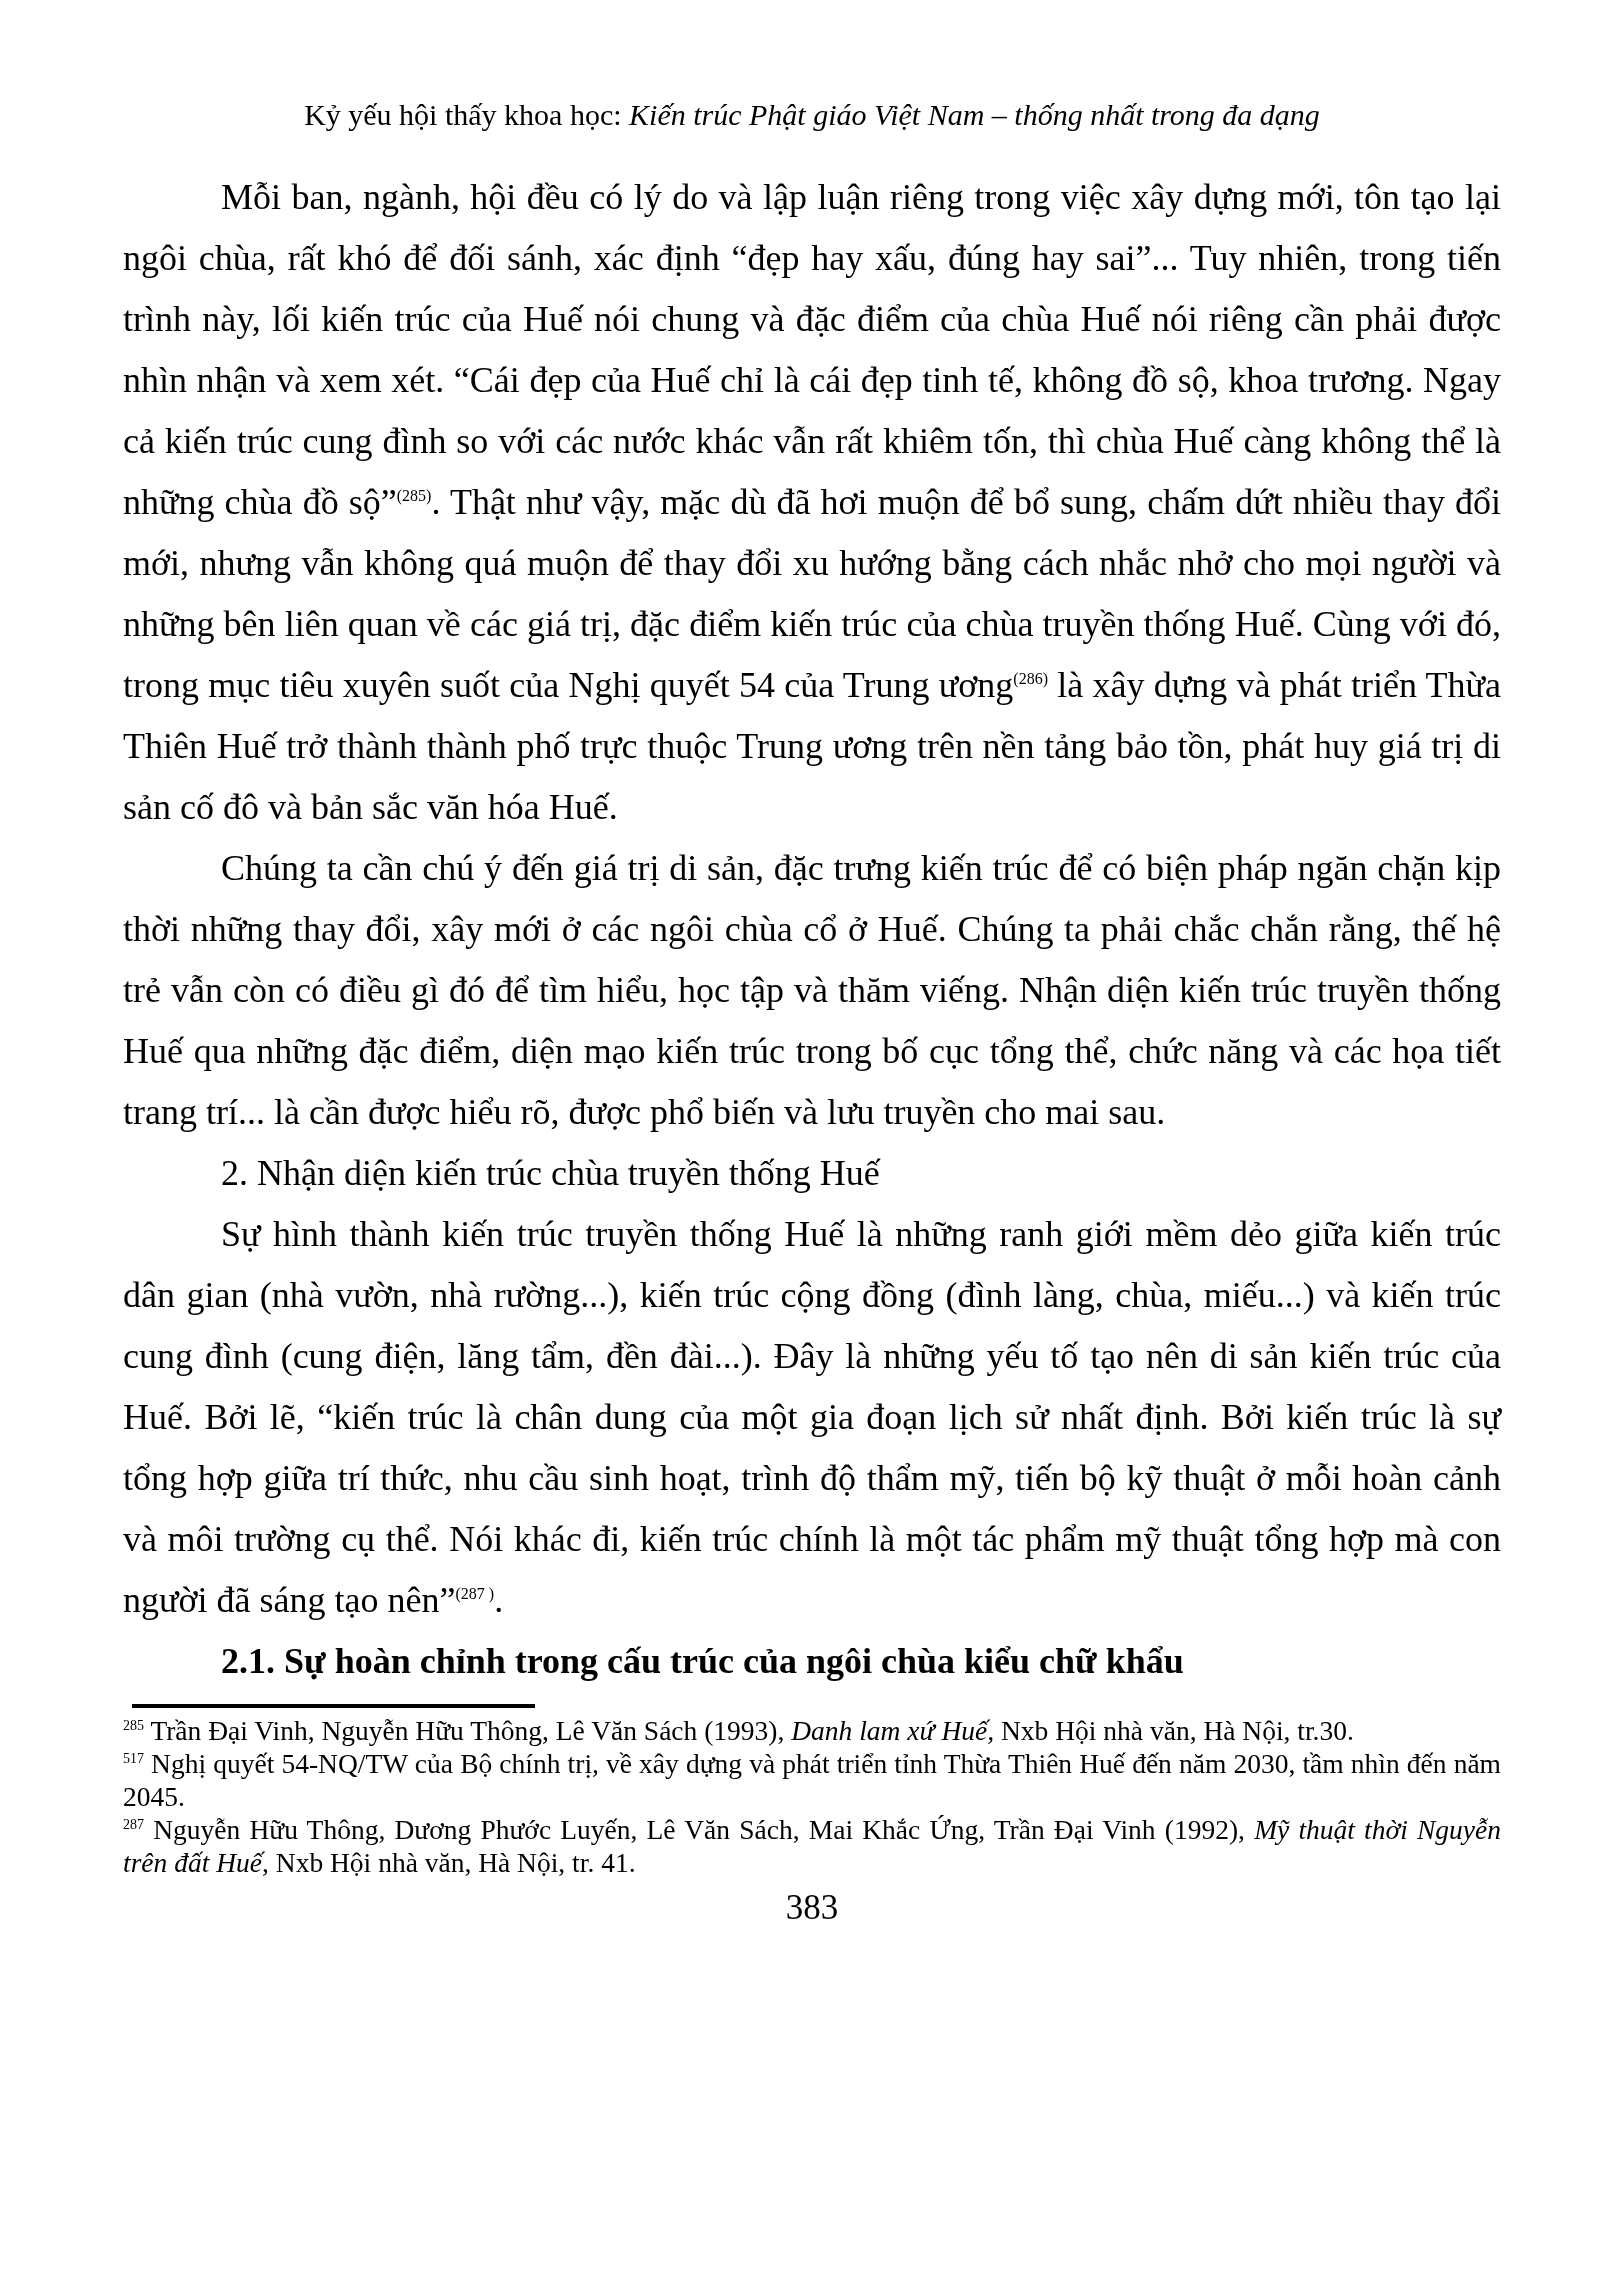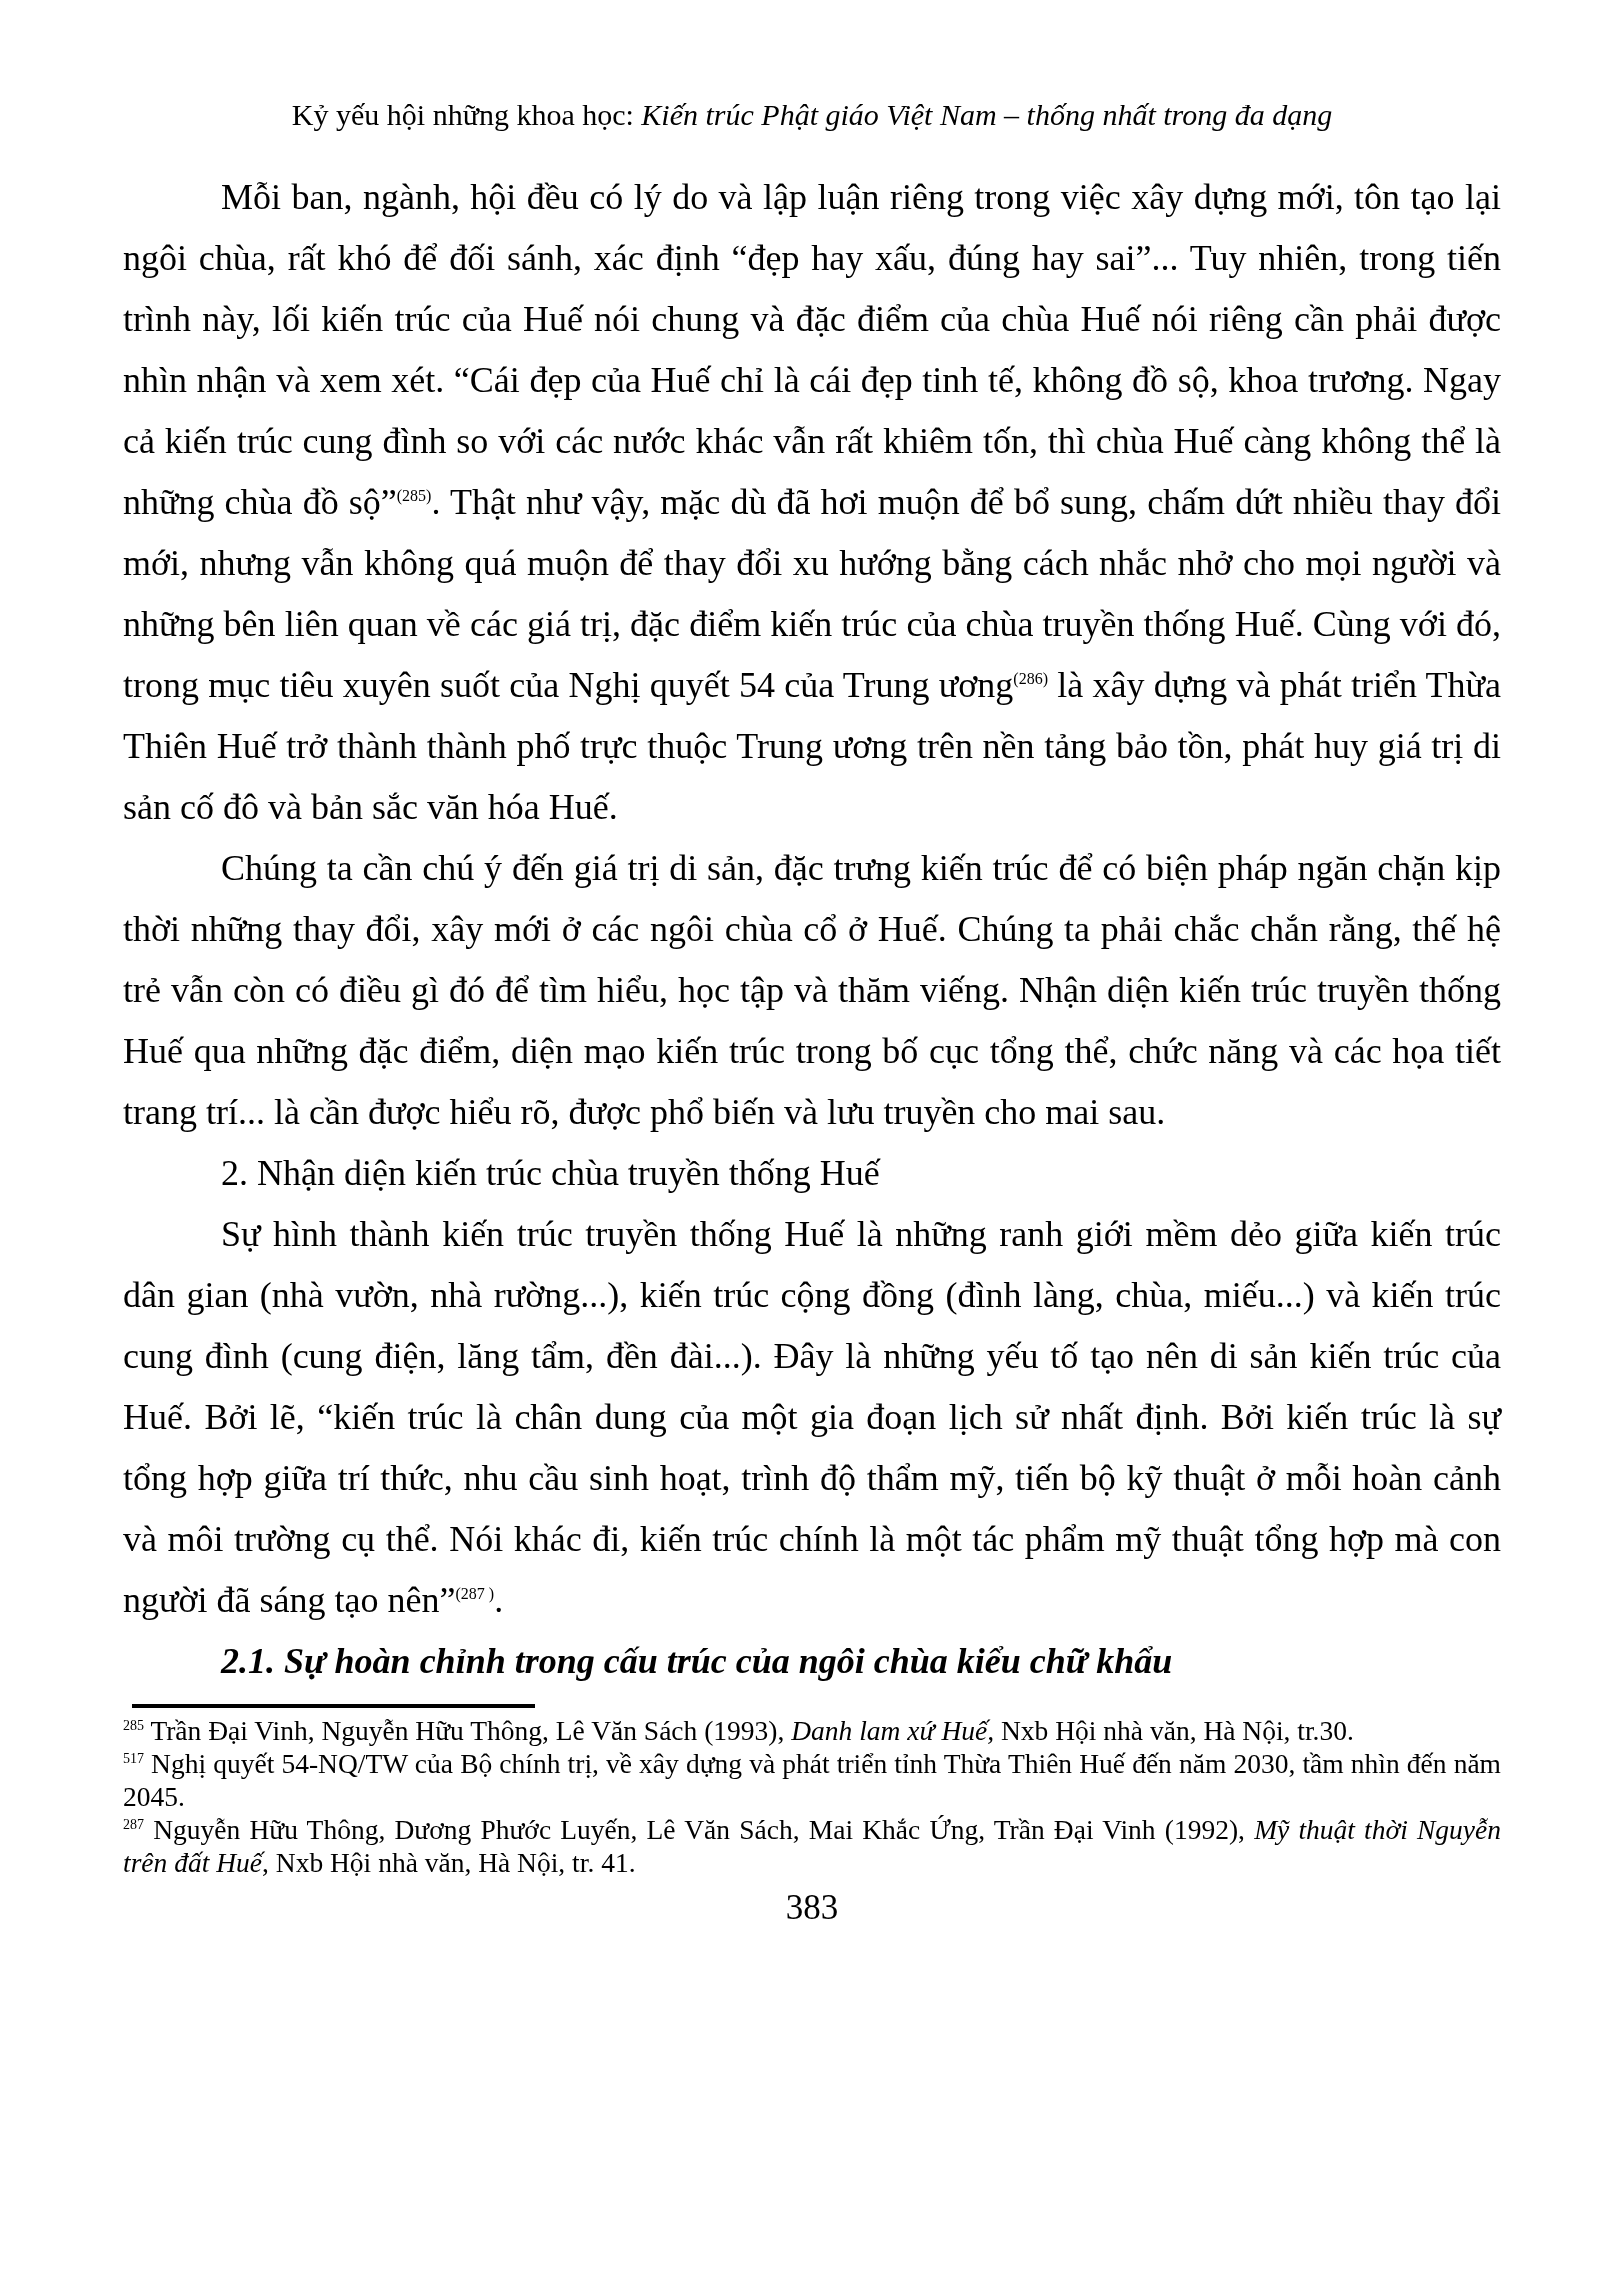--- a/index.html
+++ b/index.html
@@ -28,21 +28,21 @@
     line-height: 61px;
     text-align: justify;
     text-indent: 98px;
   }
   .sup {
     vertical-align: super;
     font-size: 16px;
     line-height: 0;
   }
   .h2 { font-weight: normal; }
-  .h21 { font-weight: bold; font-style: italic; }
+  .h21 { font-weight: bold; }
   .khau-box {
     display: inline-block;
     width: 17.7px;
     height: 19px;
     border: 5.9px solid #000000;
     vertical-align: 0.7px;
     margin: 0 3.3px;
   }
   .fnsep {
     width: 403px;
@@ -66,21 +66,21 @@
     text-align: center;
     font-size: 35px;
     line-height: 39px;
   }
 </style>
 </head>
 <body>
 
 <div class="page">
 
-  <div class="header"><span>Kỷ yếu hội những khoa học: </span><span class="it">Kiến trúc Phật giáo Việt Nam – thống nhất trong đa dạng</span></div>
+  <div class="header"><span>Kỷ yếu hội thấy khoa học: </span><span class="it">Kiến trúc Phật giáo Việt Nam – thống nhất trong đa dạng</span></div>
 
   <div class="body-text">
     <p><span>Mỗi ban, ngành, hội đều có lý do và lập luận riêng trong việc xây dựng mới, tôn tạo lại ngôi chùa, rất khó để đối sánh, xác định “đẹp hay xấu, đúng hay sai”... Tuy nhiên, trong tiến trình này, lối kiến trúc của Huế nói chung và đặc điểm của chùa Huế nói riêng cần phải được nhìn nhận và xem xét. “Cái đẹp của Huế chỉ là cái đẹp tinh tế, không đồ sộ, khoa trương. Ngay cả kiến trúc cung đình so với các nước khác vẫn rất khiêm tốn, thì chùa Huế càng không thể là những chùa đồ sộ”</span><span class="sup">(285)</span><span>. Thật như vậy, mặc dù đã hơi muộn để bổ sung, chấm dứt nhiều thay đổi mới, nhưng vẫn không quá muộn để thay đổi xu hướng bằng cách nhắc nhở cho mọi người và những bên liên quan về các giá trị, đặc điểm kiến trúc của chùa truyền thống Huế. Cùng với đó, trong mục tiêu xuyên suốt của Nghị quyết 54 của Trung ương</span><span class="sup">(286)</span><span> là xây dựng và phát triển Thừa Thiên Huế trở thành thành phố trực thuộc Trung ương trên nền tảng bảo tồn, phát huy giá trị di sản cố đô và bản sắc văn hóa Huế.</span></p>
     <p>Chúng ta cần chú ý đến giá trị di sản, đặc trưng kiến trúc để có biện pháp ngăn chặn kịp thời những thay đổi, xây mới ở các ngôi chùa cổ ở Huế. Chúng ta phải chắc chắn rằng, thế hệ trẻ vẫn còn có điều gì đó để tìm hiểu, học tập và thăm viếng. Nhận diện kiến trúc truyền thống Huế qua những đặc điểm, diện mạo kiến trúc trong bố cục tổng thể, chức năng và các họa tiết trang trí... là cần được hiểu rõ, được phổ biến và lưu truyền cho mai sau.</p>
     <p class="h2">2. Nhận diện kiến trúc chùa truyền thống Huế</p>
     <p><span>Sự hình thành kiến trúc truyền thống Huế là những ranh giới mềm dẻo giữa kiến trúc dân gian (nhà vườn, nhà rường...), kiến trúc cộng đồng (đình làng, chùa, miếu...) và kiến trúc cung đình (cung điện, lăng tẩm, đền đài...). Đây là những yếu tố tạo nên di sản kiến trúc của Huế. Bởi lẽ, “kiến trúc là chân dung của một gia đoạn lịch sử nhất định. Bởi kiến trúc là sự tổng hợp giữa trí thức, nhu cầu sinh hoạt, trình độ thẩm mỹ, tiến bộ kỹ thuật ở mỗi hoàn cảnh và môi trường cụ thể. Nói khác đi, kiến trúc chính là một tác phẩm mỹ thuật tổng hợp mà con người đã sáng tạo nên”</span><span class="sup">(287 )</span><span>.</span></p>
     <p class="h21">2.1. Sự hoàn chỉnh trong cấu trúc của ngôi chùa kiểu chữ khẩu</p>
   </div>
 
   <div class="fnsep"></div>

